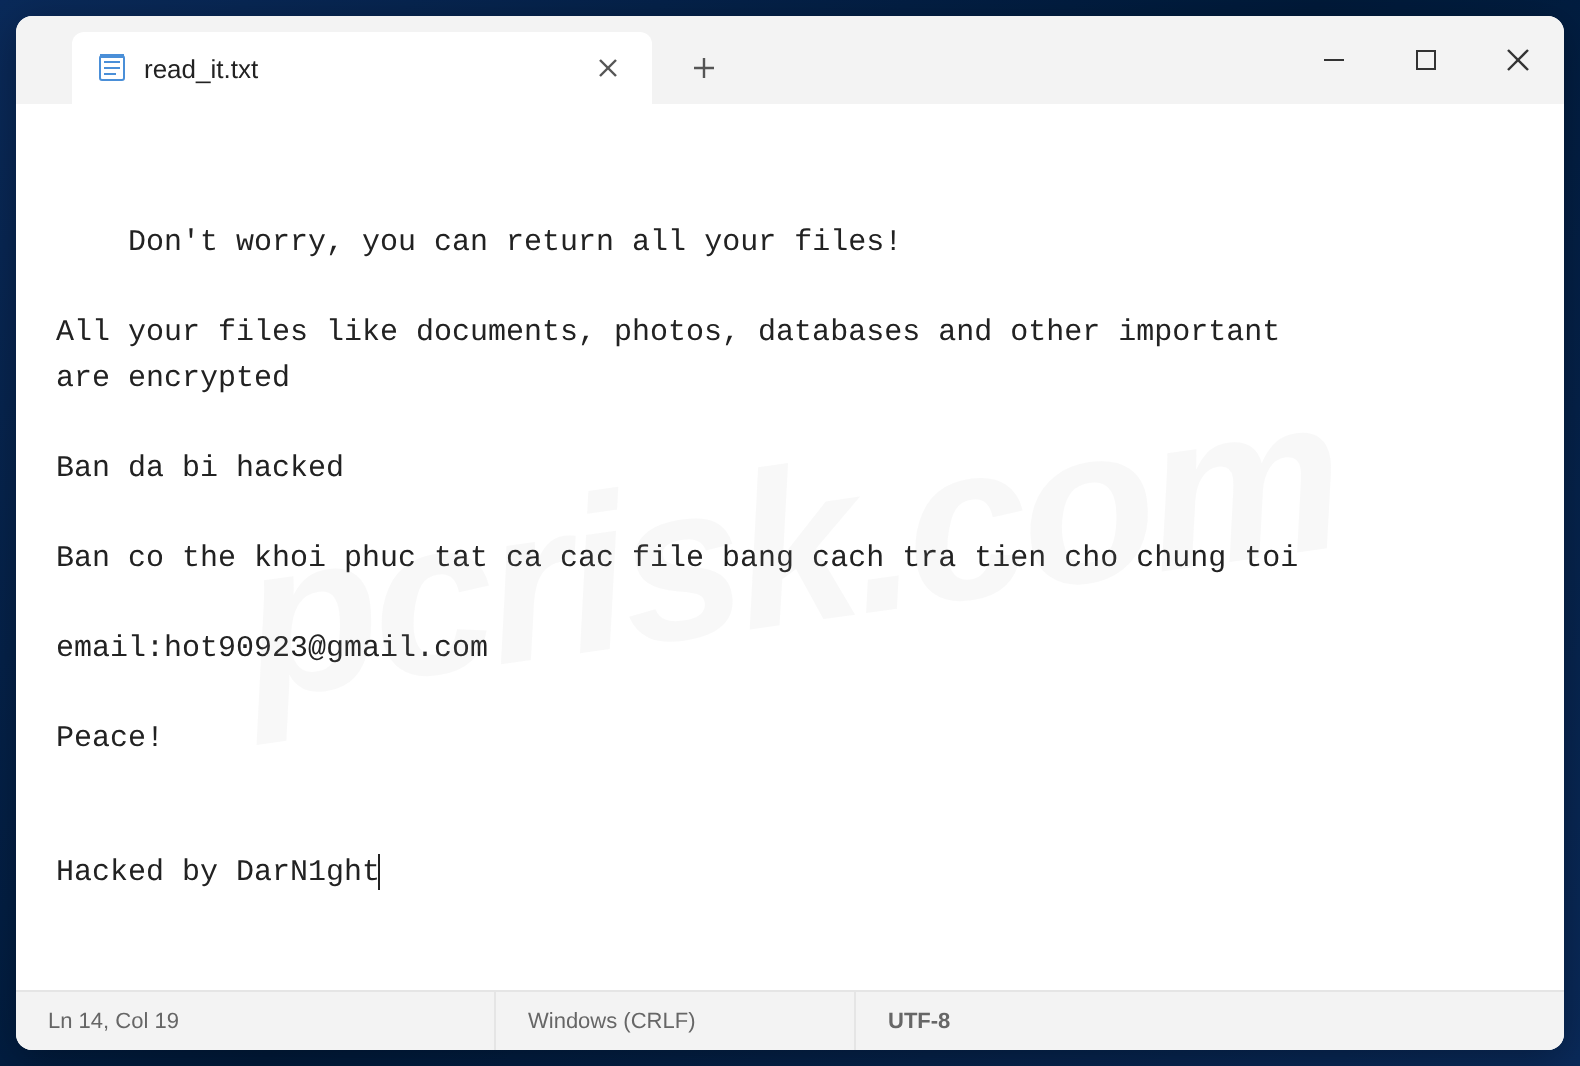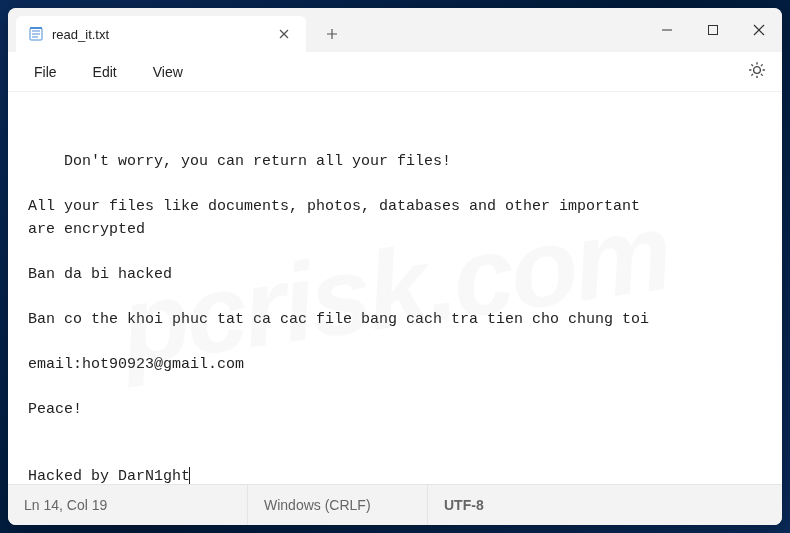--- a/index.html
+++ b/index.html
@@ -23,21 +23,21 @@
       box-shadow: 0 4px 20px rgba(0,0,0,0.3);
     }
     .titlebar {
       height: 44px;
       display: flex;
       align-items: stretch;
       background: #f3f3f3;
       border-top-left-radius: 8px;
       border-top-right-radius: 8px;
     }
-    .tab-area { display: flex; align-items: flex-end; flex: 1; padding-left: 8px; padding-top: 6px; }
+    .tab-area { display: flex; align-items: flex-end; flex: 1; padding-left: 8px; padding-top: 6px; margin-left: 20px; }
     .tab {
       display: flex;
       align-items: center;
       background: #fff;
       border-top-left-radius: 6px;
       border-top-right-radius: 6px;
       height: 36px;
       padding: 0 10px 0 12px;
       min-width: 290px;
       gap: 8px;
@@ -95,25 +95,25 @@
       padding: 14px 20px;
       font-family: Consolas, "Courier New", monospace;
       font-size: 15px;
       line-height: 1.5;
       white-space: pre-wrap;
       color: #222;
       overflow: auto;
       position: relative;
     }
     .statusbar {
-      height: 41px;
+      height: 30px;
       background: #f3f3f3;
       display: flex;
       align-items: center;
-      font-size: 14px;
+      font-size: 11px;
       color: #666;
       border-top: 1px solid #e5e5e5;
     }
     .status-cell {
       padding: 0 16px;
       height: 100%;
       display: flex;
       align-items: center;
       border-right: 1px solid #e5e5e5;
     }
@@ -188,34 +188,20 @@
       </div>
       <div class="win-btn">
         <svg viewBox="0 0 12 12">
             <line x1="1" y1="1" x2="11" y2="11" stroke="#333" stroke-width="1.2"></line>
             <line x1="11" y1="1" x2="1" y2="11" stroke="#333" stroke-width="1.2"></line>
           </svg>
       </div>
     </div>
   </div>
 
-  <div class="menubar">
-    <div class="menu-item">File</div>
-    <div class="menu-item">Edit</div>
-    <div class="menu-item">View</div>
-    <div class="menu-spacer"></div>
-    <div class="settings-btn">
-      <span>
-        <svg viewBox="0 0 16 16" width="18" height="18">
-            <path fill="none" stroke="#444" stroke-width="1.2" d="M8 5a3 3 0 1 0 0 6 3 3 0 0 0 0-6z"></path>
-            <path fill="none" stroke="#444" stroke-width="1.2" d="M8 1v2M8 13v2M1 8h2M13 8h2M3 3l1.4 1.4M11.6 11.6L13 13M13 3l-1.4 1.4M4.4 11.6L3 13"></path>
-          </svg>
-      </span>
-    </div>
-  </div>
 
   <div class="content">
     <div class="watermark">pcrisk.com</div>
     <span>Don't worry, you can return all your files!
 
 All your files like documents, photos, databases and other important
 are encrypted
 
 Ban da bi hacked
 

